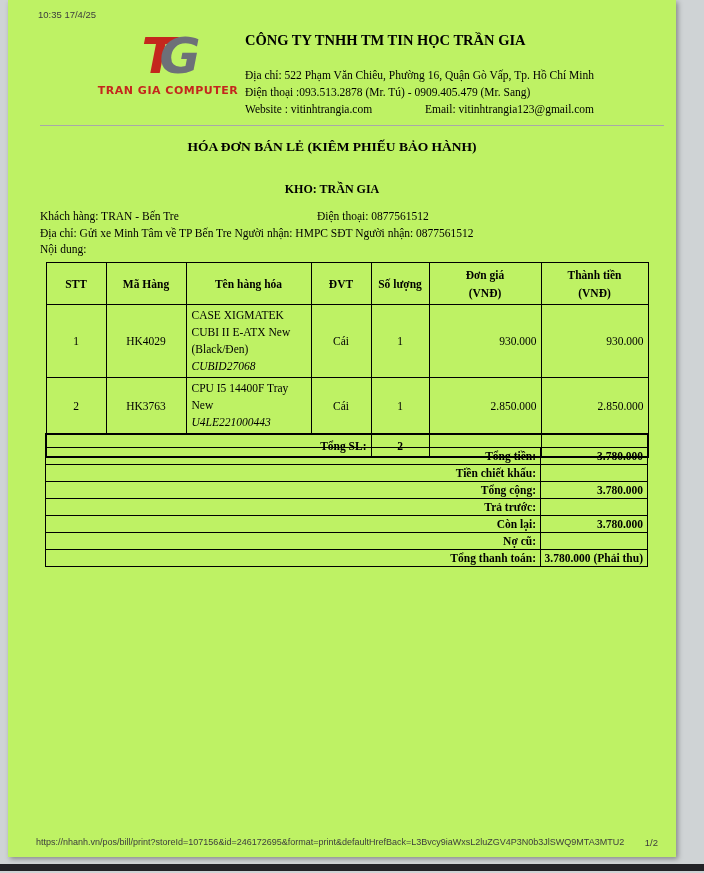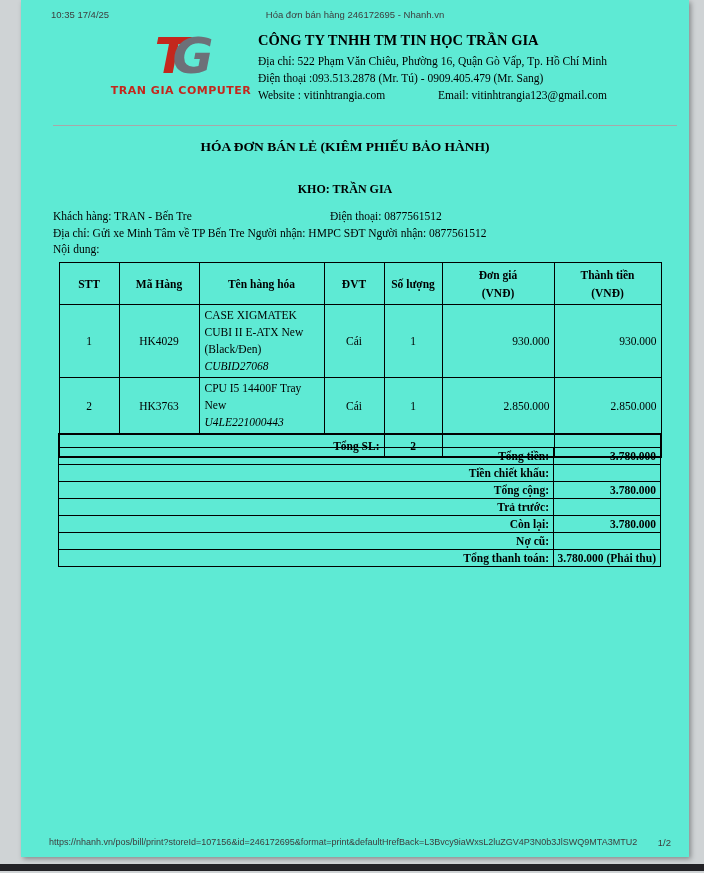--- a/index.html
+++ b/index.html
@@ -3,36 +3,36 @@
 <meta charset="utf-8">
 <style>
   * { margin:0; padding:0; box-sizing:border-box; }
   html,body { width:704px; height:873px; }
   body {
     background:#cfd3d5;
     font-family:"Liberation Serif", "DejaVu Serif", serif;
     position:relative; overflow:hidden;
   }
   .page {
-    position:absolute; left:21px; top:0; width:668px; height:857px;
-    background:#5eead4; box-shadow:2px 2px 5px rgba(0,0,0,0.35);
+    position:absolute; left:8px; top:0; width:668px; height:857px;
+    background:#bef264; box-shadow:2px 2px 5px rgba(0,0,0,0.35);
   }
   .bottom-bar { position:absolute; left:0; top:864px; width:704px; height:7px; background:#222226; }
 
   .ph-left { position:absolute; left:30px; top:9px; font:9.5px "Liberation Sans", sans-serif; color:#3d3d3d; }
   .ph-center { position:absolute; left:0; right:0; top:9px; text-align:center; font:9.5px "Liberation Sans", sans-serif; color:#3d3d3d; }
 
   .logo { position:absolute; left:84px; top:30px; width:152px; text-align:center; }
   .monogram { font-family:"DejaVu Sans", sans-serif; font-weight:bold; font-style:italic; font-size:50px; line-height:52px; letter-spacing:-6px; }
   .mono-t { color:#c4271d; }
   .mono-g { color:#6d7078; margin-left:-10px; }
   .logo-caption { font-family:"DejaVu Sans", sans-serif; font-weight:bold; font-size:11px; color:#c4271d; letter-spacing:0.5px; margin-top:2px; white-space:nowrap; }
 
   .company { position:absolute; left:237px; top:32px; width:400px; }
-  .company-name { font-size:14.5px; font-weight:bold; color:#000; margin-bottom:4px; }
+  .company-name { font-size:14.5px; font-weight:bold; color:#000; margin-bottom:18px; }
   .company-line { font-size:11.5px; color:#000; line-height:17px; }
   .company-website { display:inline-block; width:180px; }
 
   .divider { position:absolute; left:32px; right:12px; top:125px; border-top:1px solid #a8a8a8; }
 
   .inv-title { position:absolute; left:0; right:20px; top:139px; text-align:center; font-size:13.5px; font-weight:bold; }
   .inv-meta  { position:absolute; left:0; right:20px; top:165px; text-align:center; font-size:11.5px; }
   .inv-kho   { position:absolute; left:0; right:20px; top:182px; text-align:center; font-size:12px; font-weight:bold; }
 
   .customer { position:absolute; left:32px; top:208px; right:12px; font-size:11.5px; line-height:16.5px; }
@@ -62,21 +62,20 @@
 
   .pf-left { position:absolute; left:28px; top:837px; font:9px "Liberation Sans", sans-serif; color:#3d3d3d; }
   .pf-right { position:absolute; right:18px; top:837px; font:9.5px "Liberation Sans", sans-serif; color:#3d3d3d; }
 </style>
 </head>
 <body>
 
 <div class="page">
 
   <div class="ph-left">10:35 17/4/25</div>
-  <div class="ph-center">Hóa đơn bán hàng 246172695 - Nhanh.vn</div>
 
   <div class="logo">
     <div class="monogram"><span class="mono-t">T</span><span class="mono-g">G</span></div>
     <div class="logo-caption">TRAN GIA COMPUTER</div>
   </div>
 
   <div class="company">
     <div class="company-name">CÔNG TY TNHH TM TIN HỌC TRẦN GIA</div>
     <div class="company-line">Địa chỉ: 522 Phạm Văn Chiêu, Phường 16, Quận Gò Vấp, Tp. Hồ Chí Minh</div>
     <div class="company-line">Điện thoại :093.513.2878 (Mr. Tú) - 0909.405.479 (Mr. Sang)</div>

